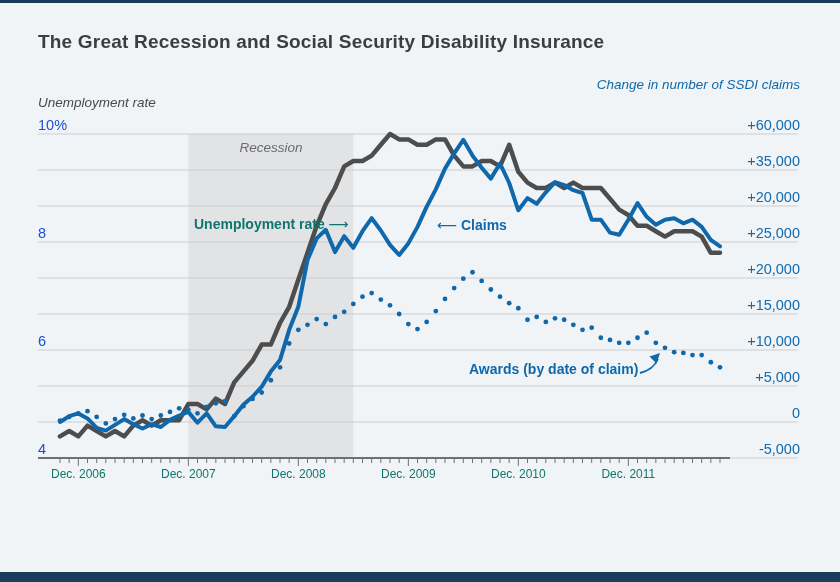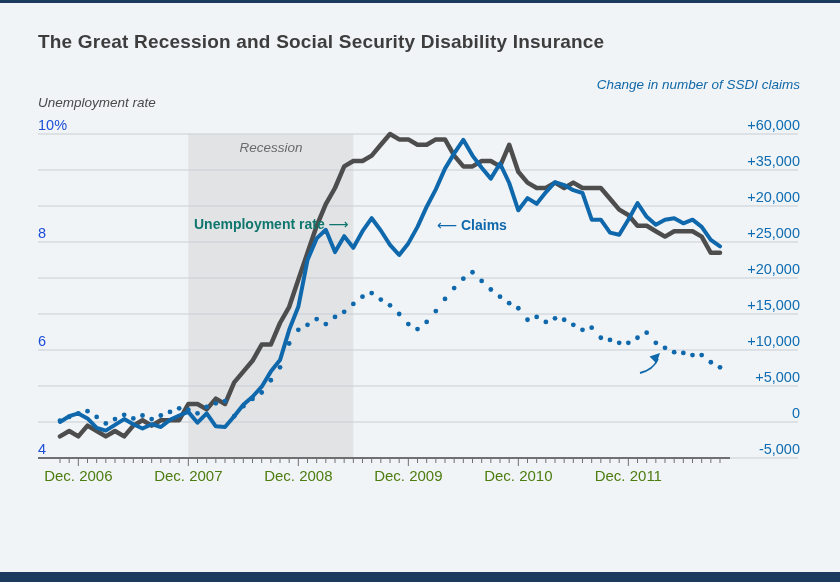--- a/index.html
+++ b/index.html
@@ -7,21 +7,21 @@
         font-family:"Liberation Sans",sans-serif;text-decoration:underline;}
   .topbar{position:absolute;top:0;left:0;right:0;height:3px;background:#1B3A5E;}
   .bottombar{position:absolute;bottom:0;left:0;right:0;height:10px;background:#1B3A5E;}
   .title{position:absolute;left:38px;top:31px;font-size:19px;font-weight:700;color:#3D3D3D;letter-spacing:.2px;}
   .axis-head-left{position:absolute;left:38px;top:95px;font-size:13.5px;font-style:italic;color:#4A4A4A;}
   .axis-head-right{position:absolute;right:40px;top:77px;font-size:13.5px;
         font-style:italic;color:#1068A8;line-height:16px;}
   .chart-svg{position:absolute;left:0;top:0;}
   .ytick-left{position:absolute;left:38px;font-size:14.5px;color:#1d4ed8;}
   .ytick-right{position:absolute;right:40px;font-size:14.5px;color:#0F6CB0;text-align:right;}
-  .xtick{position:absolute;width:90px;text-align:center;top:467px;font-size:15px;color:#4d7c0f;}
+  .xtick{position:absolute;width:90px;text-align:center;top:467px;font-size:12px;color:#0f766e;}
   .recession-label{position:absolute;left:211px;width:120px;top:140px;text-align:center;
         font-size:13.5px;font-style:italic;color:#6B6B6B;}
   .anno{position:absolute;font-size:14px;font-weight:700;white-space:nowrap;}
   .anno-unemp{left:149px;top:216px;color:#0f766e;margin-left:45px;}
   .anno-claims{left:437px;top:217px;color:#0F68AB;}
   .anno-awards{left:469px;top:361px;color:#0F68AB;}
   .arrow-glyph{font-weight:400;}
   .source{position:absolute;left:0;right:0;top:529px;text-align:center;font-size:12.5px;color:#4C4C4C;}
 </style>
 </head>
@@ -204,20 +204,21 @@
     <path d="M640,373 Q653,370 658,359" stroke="#0F68AB" stroke-width="1.8" fill="none"></path>
     <path d="M660,353 L649.5,356.5 L656.5,363.5 Z" fill="#0F68AB"></path>
   </svg>
 
   <div class="recession-label">Recession</div>
 
   <div class="anno anno-unemp"><span>Unemployment rate</span>&nbsp;<span class="arrow-glyph">⟶</span></div>
 
   <div class="anno anno-claims"><span class="arrow-glyph">⟵</span>&nbsp;<span>Claims</span></div>
 
+  <div class="anno anno-awards">Awards (by date of claim)</div>
 
 
   <div class="bottombar"></div>
 <div class="ytick-left" style="top: 117px;">10%</div>
     <div class="ytick-left" style="top: 225px;">8</div>
     <div class="ytick-left" style="top: 333px;">6</div>
     <div class="ytick-left" style="top: 441px;">4</div>
     <div class="ytick-right" style="top: 117px;">+60,000</div>
     <div class="ytick-right" style="top: 153px;">+35,000</div>
     <div class="ytick-right" style="top: 189px;">+20,000</div>

